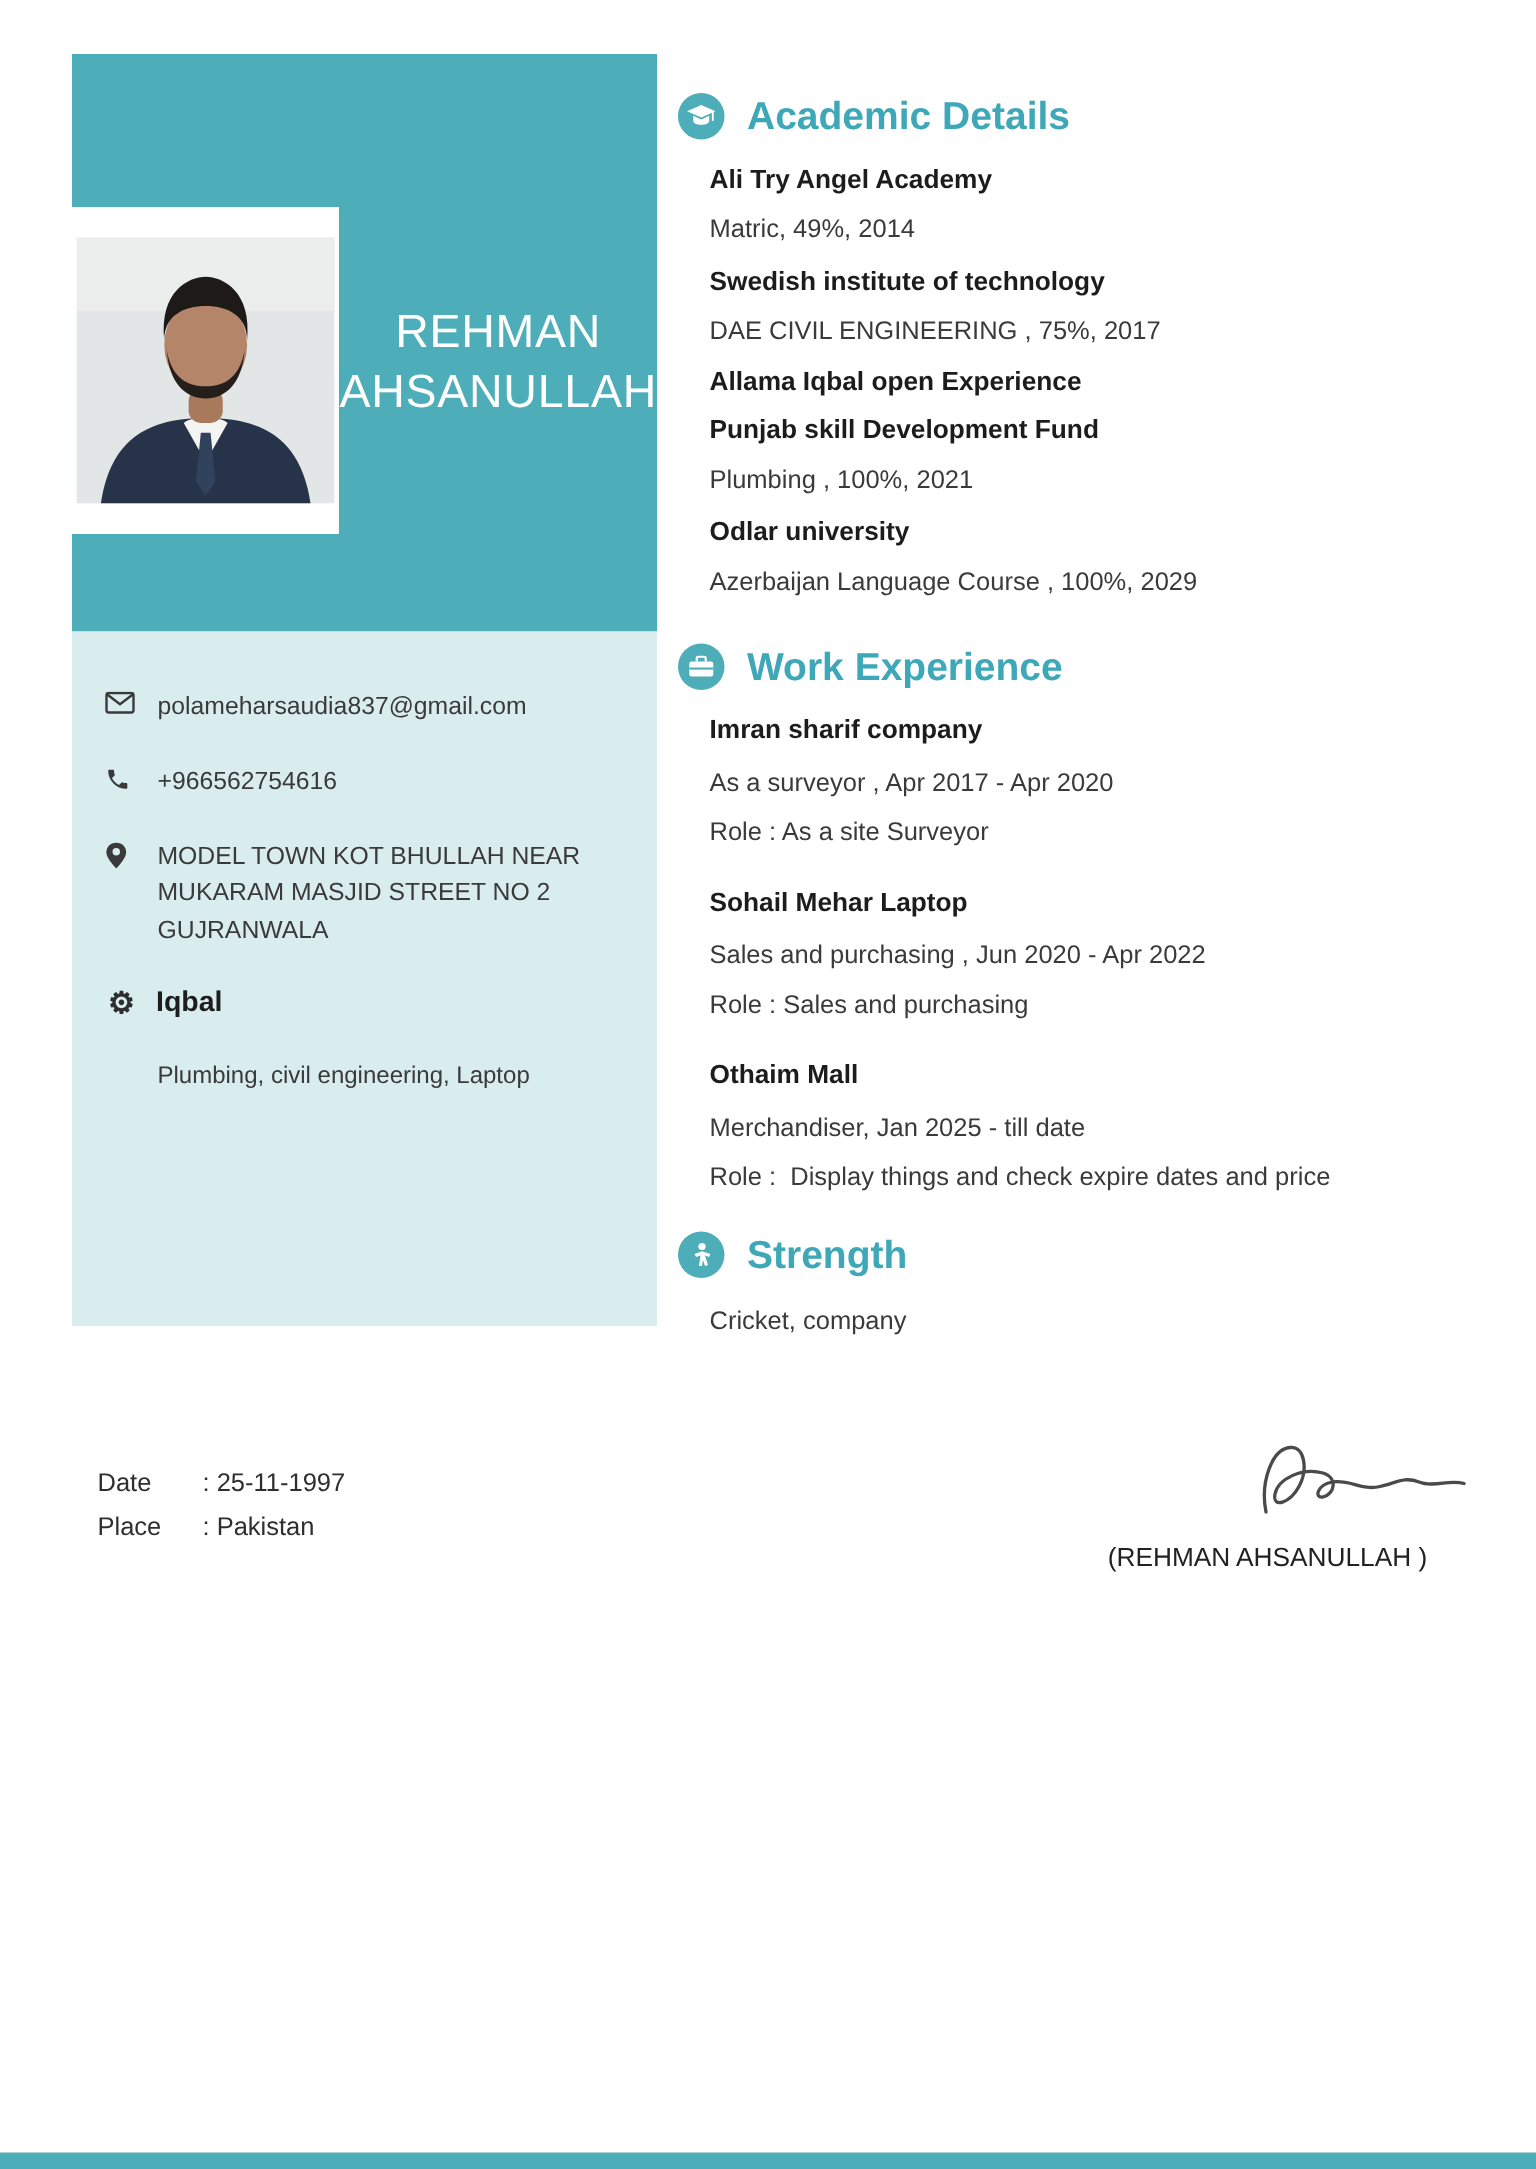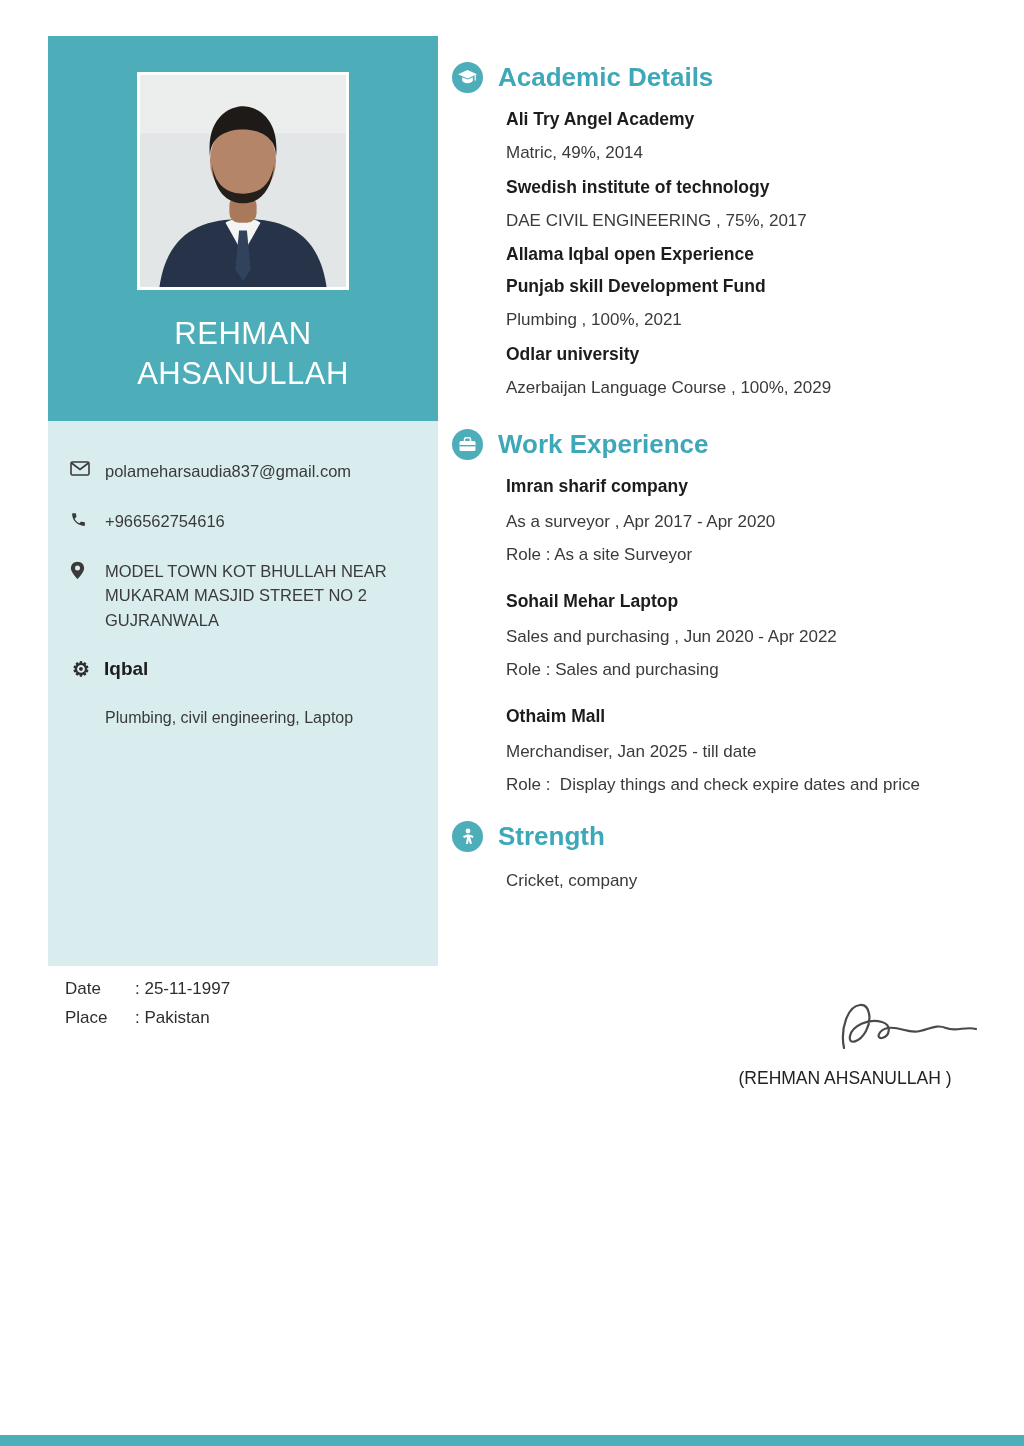--- a/index.html
+++ b/index.html
@@ -16,32 +16,32 @@
     font-family:"Liberation Sans",sans-serif;
     position:relative;overflow:hidden;
     color:var(--text);
   }
   .page{position:absolute;inset:0;background:#fff;}
 
   
   .sidebar-top{
     position:absolute;left:48px;top:36px;width:390px;height:385px;
     background:var(--teal);
-    display:flex;flex-direction:column;align-items:center;
+    display:flex;flex-direction:row;align-items:center;
   }
   .photo-frame{
     margin-top:36px;width:212px;height:218px;background:#fff;padding:3px;
   }
   .photo-frame svg{width:100%;height:100%;display:block;}
   .name{
     margin-top:24px;color:#fff;font-size:31px;text-align:center;
     line-height:1.28;letter-spacing:.5px;font-weight:400;
   }
   .sidebar-bottom{
-    position:absolute;left:48px;top:421px;width:390px;height:545px;
+    position:absolute;left:48px;top:421px;width:390px;height:463px;
     background:var(--light);
     padding:38px 20px 0 22px;
   }
   .contact-row{display:flex;gap:13px;margin-bottom:25px;font-size:16.5px;line-height:1.5;color:var(--text);}
   .contact-icon{flex:0 0 22px;width:22px;padding-top:2px;color:#3a3a3a;}
   .contact-icon svg{display:block;}
   .skills-heading{display:flex;align-items:center;gap:12px;margin:4px 0 26px;font-size:19px;font-weight:bold;color:#1d1d1d;}
   .gear{font-size:20px;line-height:1;color:#2e2e2e;width:22px;text-align:center;}
   .skills-text{margin-left:35px;width:265px;font-size:16px;line-height:1.55;color:var(--text);}
 
@@ -50,30 +50,30 @@
   .dp-label{width:70px;}
 
   
   .right-col{position:absolute;left:452px;top:62px;width:528px;}
   .section-header{display:flex;align-items:center;gap:15px;margin-bottom:16px;}
   .section-icon{
     width:31px;height:31px;border-radius:50%;background:var(--teal);
     display:flex;align-items:center;justify-content:center;flex:0 0 31px;
   }
   .section-title{font-size:26px;font-weight:bold;color:var(--teal-dark);}
-  .entries{margin-left:54px;}
+  .entries{margin-left:21px;}
   .entry-title{font-size:17.5px;font-weight:bold;color:var(--dark);margin-bottom:10px;}
   .entry-line{font-size:17px;color:var(--text);margin-bottom:7px;white-space:pre-wrap;line-height:1.5;}
   .acad .entry-block{margin-bottom:11px;}
   .work .entry-block{margin-bottom:24px;}
   .work .entry-title{margin-bottom:12px;}
   .section-gap{height:18px;}
 
   
-  .signature-area{position:absolute;left:700px;top:998px;width:290px;}
+  .signature-area{position:absolute;left:700px;top:958px;width:290px;}
   .signature-mark{width:150px;margin-left:130px;}
   .signature-mark svg{display:block;width:150px;height:62px;}
   .signature-name{margin-top:8px;font-size:17.5px;color:#222;text-align:center;}
 
   
   .footer-bar{position:absolute;left:0;right:0;bottom:0;height:11px;background:var(--teal);}
 </style>
 </head>
 <body>
 

